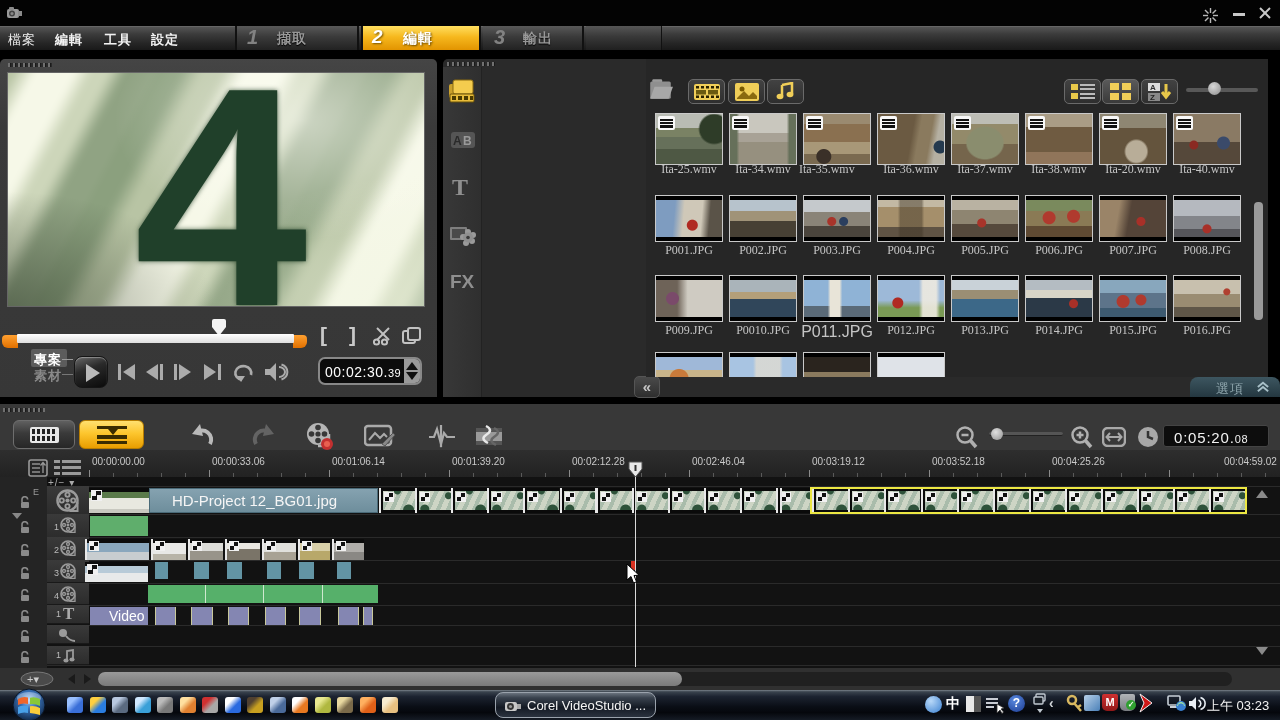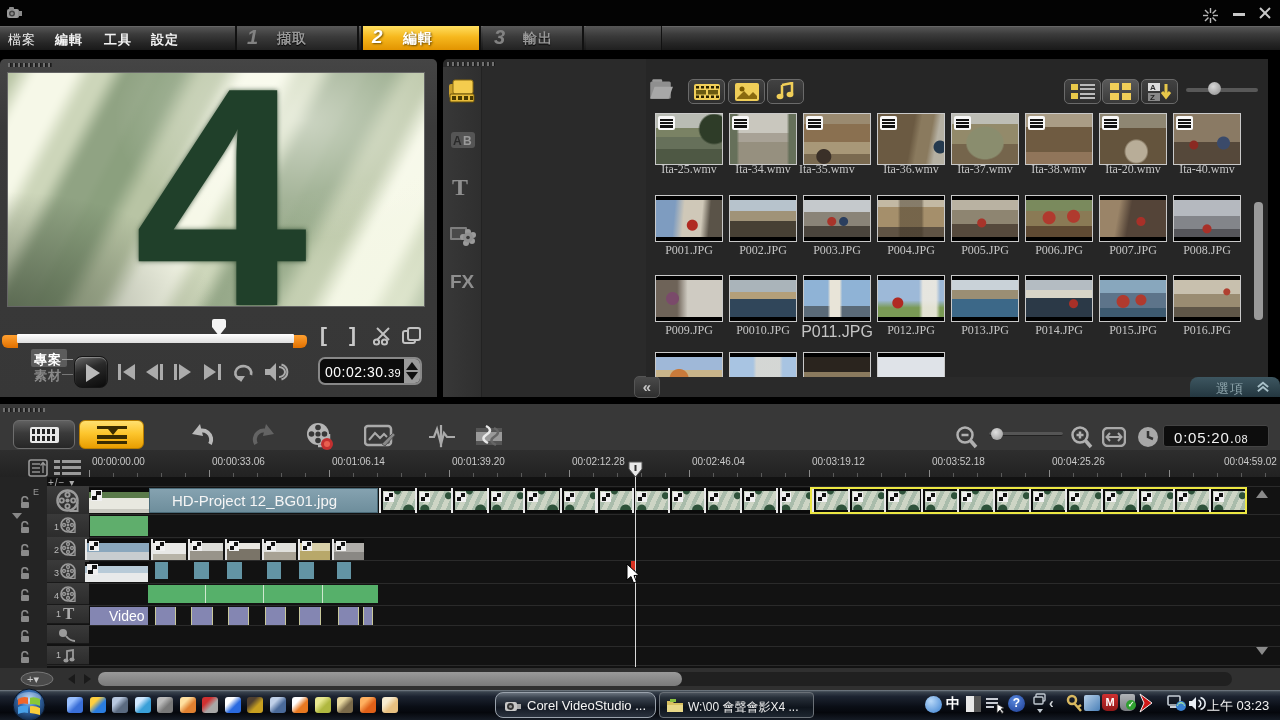--- a/index.html
+++ b/index.html
@@ -923,28 +923,20 @@
 
  <div class="a" style="left:495px;top:2px;width:161px;height:26px;border:1px solid #9aa2ac;border-radius:8px;background:linear-gradient(180deg,#6a737e 0,#39424e 20%,#141a24 60%,#2a323e 100%)">
    <svg class="a" style="left:8px;top:5px" width="18" height="16" viewBox="0 0 18 16">
      <rect x="1" y="4" width="12" height="9" rx="2" fill="#c8c8c8"></rect>
           <circle cx="6.5" cy="8.5" r="3.4" fill="#333"></circle>
           <circle cx="6.5" cy="8.5" r="1.6" fill="#999"></circle>
           <rect x="13" y="6" width="4" height="5" fill="#aaa"></rect>
    </svg>
    <div class="a" style="left:31px;top:5px;font-size:13px;color:#f5f5f5">Corel VideoStudio ...</div>
  </div>
- <div class="a" style="left:659px;top:2px;width:155px;height:26px;border:1px solid #6a7077;border-radius:4px;background:linear-gradient(180deg,#4a525c 0,#262e38 20%,#0e141c 60%,#1e2630 100%)">
-   <svg class="a" style="left:6px;top:4px" width="18" height="17" viewBox="0 0 18 17">
-     <path d="M1 4 L6 4 L8 6 L17 6 L17 15 L1 15 Z" fill="#d8c060"></path>
-     <path d="M1 8 L17 8 L17 15 L1 15 Z" fill="#e8d888"></path>
-     <rect x="4" y="2" width="6" height="3" fill="#8ac040"></rect>
-   </svg>
-   <div class="a" style="left:28px;top:6px;font-size:12px;color:#f0f0f0">W:\00 會聲會影X4 ...</div>
- </div>
 
 <div class="a" style="left:925px;top:6px;width:17px;height:17px;border-radius:50%;background:radial-gradient(circle at 35% 30%,#b8d8f8,#3a80d0)"></div>
 <div class="a" style="left:946px;top:5px;font-size:14px;font-weight:bold;color:#fff">中</div>
 <div class="a" style="left:966px;top:6px;width:15px;height:16px;background:linear-gradient(90deg,#e8e8e8 0 55%,#555 55%)"></div>
 <svg class="a" style="left:985px;top:6px" width="20" height="18" viewBox="0 0 20 18">
  <g stroke="#c8ccd4" stroke-width="2">
           <line x1="1" y1="3" x2="13" y2="3"></line>
           <line x1="1" y1="7" x2="13" y2="7"></line>
           <line x1="1" y1="11" x2="9" y2="11"></line>
         </g>

